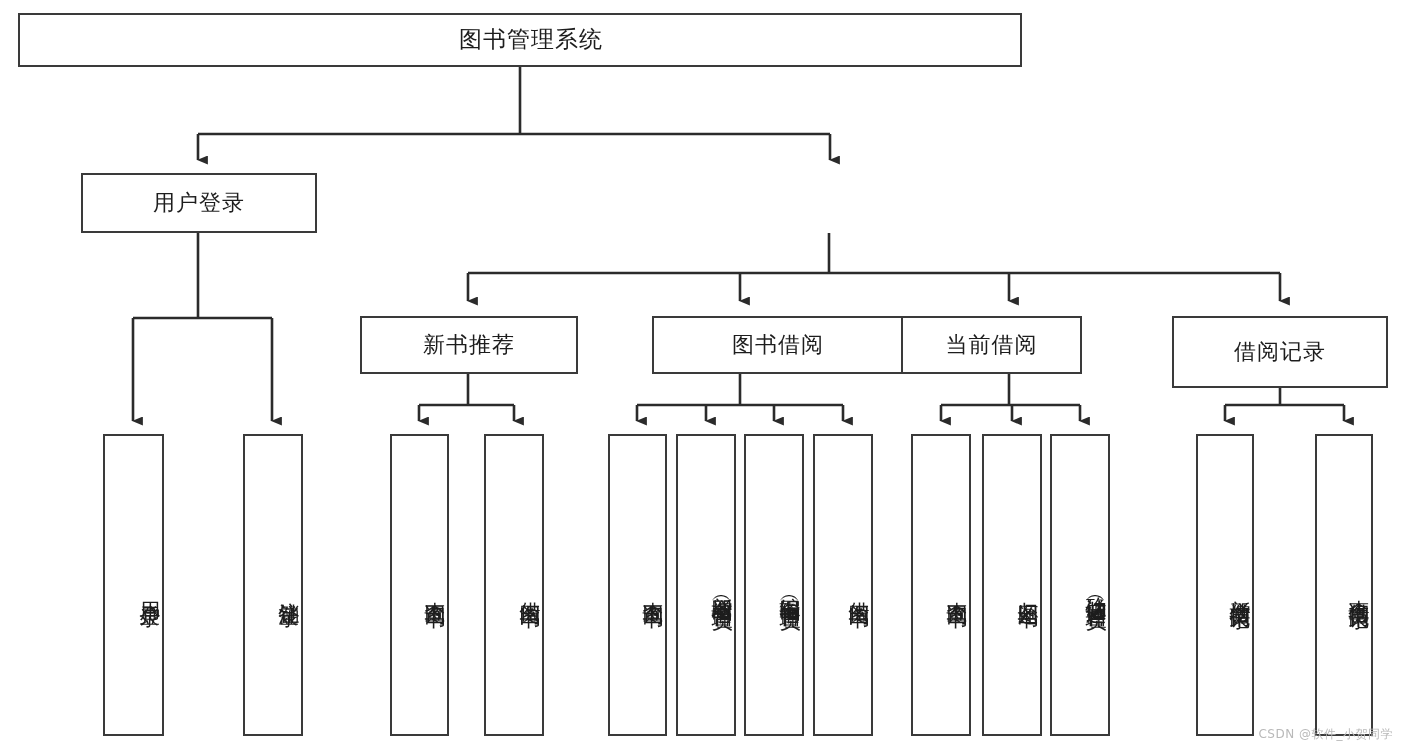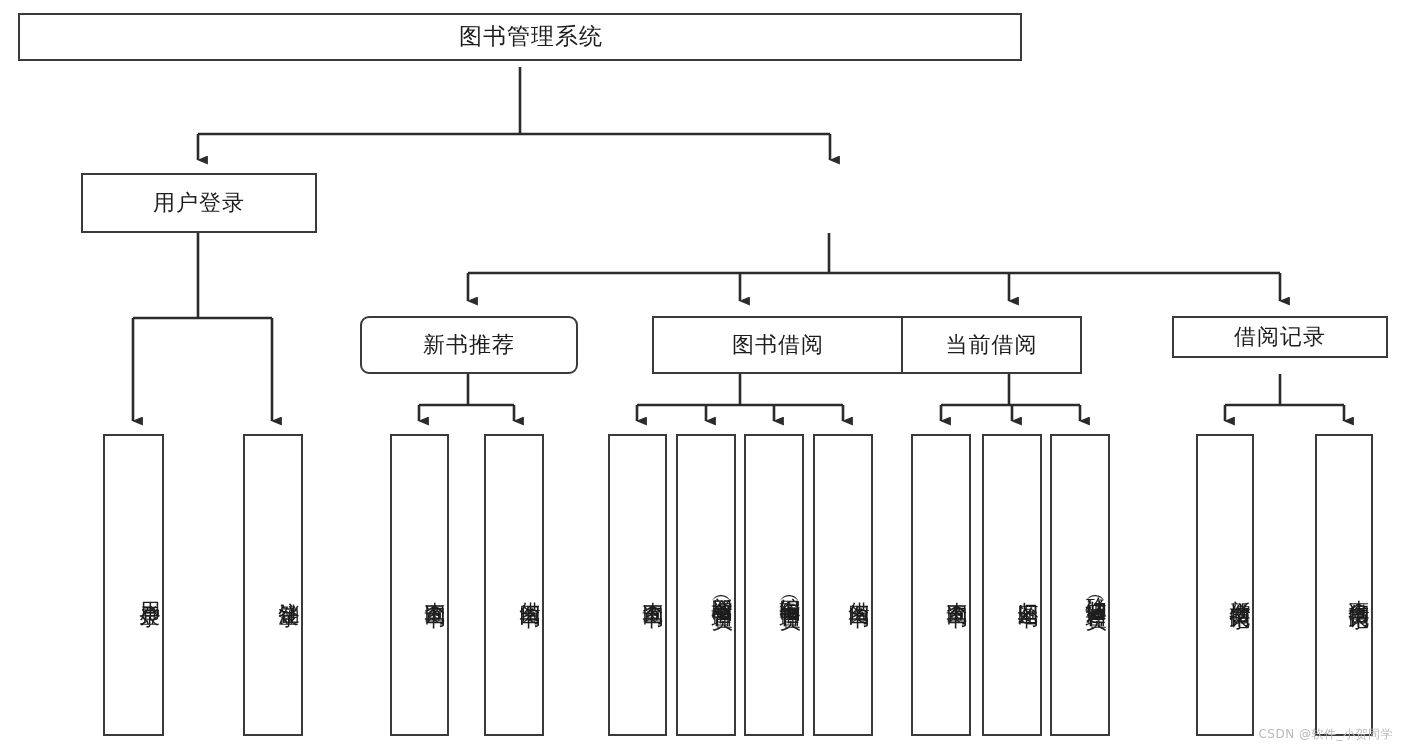--- a/index.html
+++ b/index.html
@@ -121,38 +121,38 @@
       <path d="M 1012 405 L 1012 421" marker-end="url(#arrow)"></path>
       <path d="M 1080 405 L 1080 421" marker-end="url(#arrow)"></path>
 
       <path d="M 1280 374 L 1280 405"></path>
       <path d="M 1225 405 L 1344 405"></path>
       <path d="M 1225 405 L 1225 421" marker-end="url(#arrow)"></path>
       <path d="M 1344 405 L 1344 421" marker-end="url(#arrow)"></path>
     </g>
   </svg>
 
-  <div class="node horiz root" style="left:18px; top:13px; width:1004px; height:48px;padding-left:22px;">
+  <div class="node horiz root" style="left:18px; top:13px; width:1004px; height:54px;padding-left:22px;">
     <span class="node-label">图书管理系统</span>
   </div>
 
   <div class="node horiz" style="left:81px; top:173px; width:236px; height:60px;">
     <span class="node-label">用户登录</span>
   </div>
 
-  <div class="node horiz" style="left:360px; top:316px; width:218px; height:58px;border-radius:9px;">
+  <div class="node horiz" style="left:360px; top:316px; width:218px; height:58px;">
     <span class="node-label">新书推荐</span>
   </div>
   <div class="node horiz" style="left:632px; top:316px; width:252px; height:58px;margin-left:20px;">
     <span class="node-label">图书借阅</span>
   </div>
   <div class="node horiz" style="left:901px; top:316px; width:181px; height:58px;">
     <span class="node-label">当前借阅</span>
   </div>
-  <div class="node horiz" style="left:1172px; top:316px; width:216px; height:42px;">
+  <div class="node horiz" style="left:1172px; top:316px; width:216px; height:72px;">
     <span class="node-label">借阅记录</span>
   </div>
 
   <div class="node vert" style="left:103px; top:434px; width:61px; height:302px;">
     <span class="node-label">用户登录</span>
   </div>
   <div class="node vert" style="left:243px; top:434px; width:60px; height:302px;">
     <span class="node-label">注销登录</span>
   </div>
   <div class="node vert" style="left:390px; top:434px; width:59px; height:302px;">

